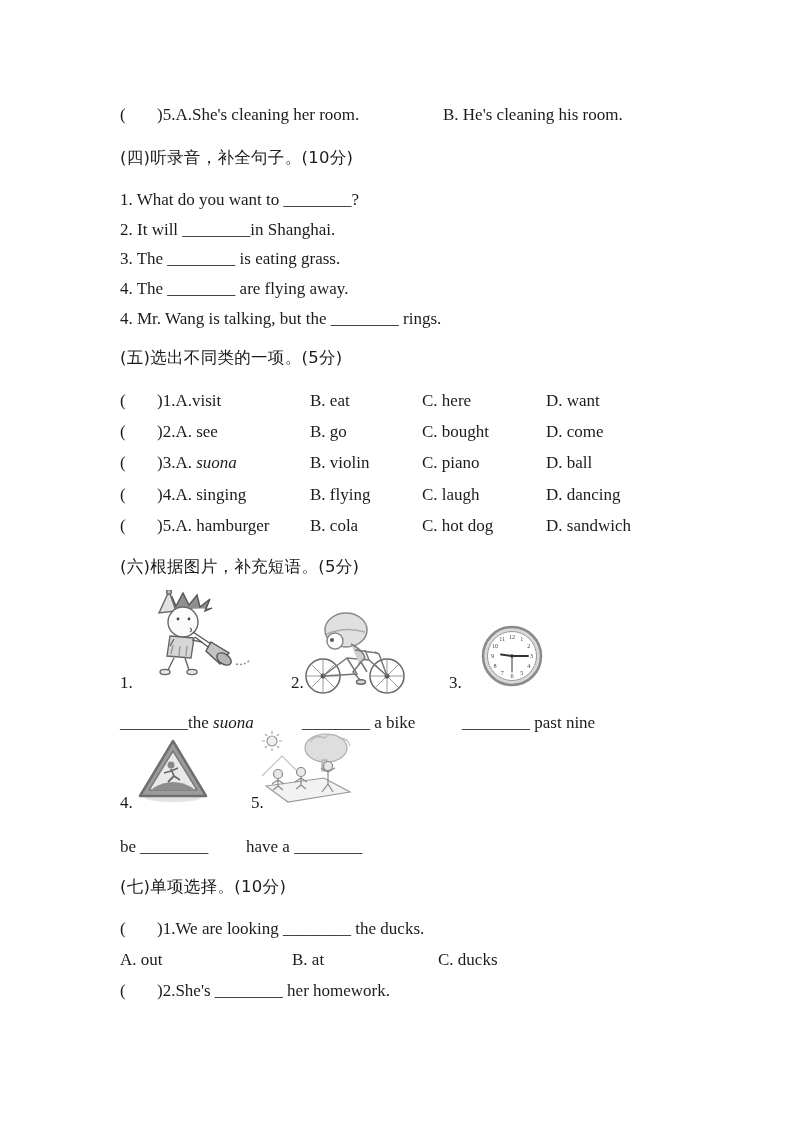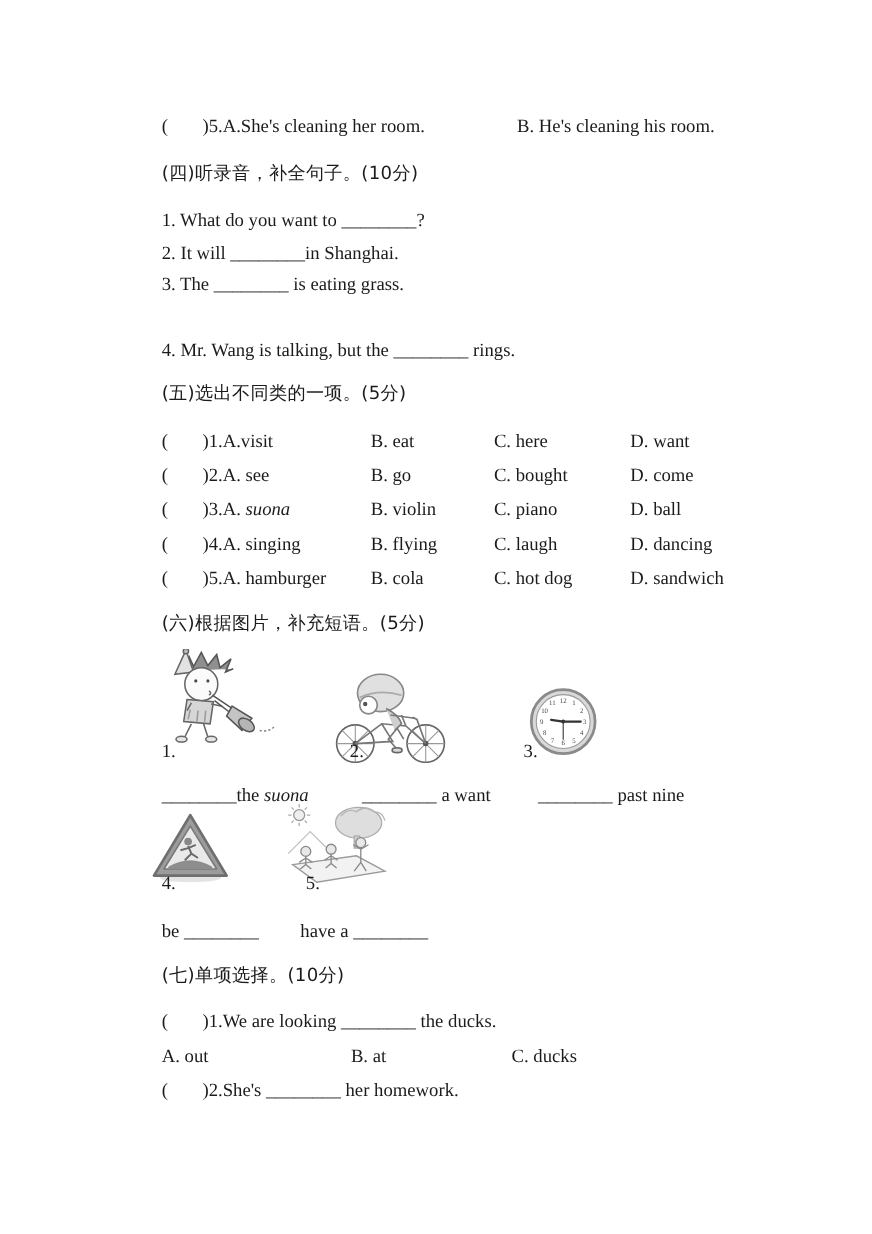--- a/index.html
+++ b/index.html
@@ -4,21 +4,21 @@
 <style>
   html,body{margin:0;padding:0;background:#ffffff;}
   .page{
     position:relative;
     width:793px;height:1122px;
     background:#ffffff;
     font-family:"Liberation Serif","DejaVu Serif",serif;
     font-size:17px;color:#1b1b1b;
     overflow:hidden;
   }
-  .abs{position:absolute;left:120px;white-space:nowrap;line-height:22px;margin-left:27px;}
+  .abs{position:absolute;left:120px;white-space:nowrap;line-height:22px;}
   .c{position:absolute;top:0;white-space:nowrap;}
   .heading{
     font-family:"DejaVu Sans","Liberation Sans",sans-serif;
     font-size:16.5px;letter-spacing:.3px;
   }
   em{font-style:italic;}
   .img{position:absolute;}
   svg{display:block;}
 </style>
 </head>
@@ -29,20 +29,21 @@
   <div class="abs" style="top:104px">
     <span class="c" style="left:0">(</span>
     <span class="c" style="left:37px">)5.A.She's cleaning her room.</span>
     <span class="c" style="left:323px">B. He's cleaning his room.</span>
   </div>
 
   <div class="abs heading" style="top:147px">(四)听录音，补全句子。(10分)</div>
   <div class="abs" style="top:189px">1. What do you want to ________?</div>
   <div class="abs" style="top:219px">2. It will ________in Shanghai.</div>
   <div class="abs" style="top:248px">3. The ________ is eating grass.</div>
+  <div class="abs" style="top:278px">4. The ________ are flying away.</div>
   <div class="abs" style="top:308px">4. Mr. Wang is talking, but the ________ rings.</div>
 
   <div class="abs heading" style="top:347px">(五)选出不同类的一项。(5分)</div>
 
   <div class="abs" style="top:390px">
     <span class="c" style="left:0">(</span>
     <span class="c" style="left:37px"><span>)1.A.visit</span><em></em></span>
     <span class="c" style="left:190px">B. eat</span>
     <span class="c" style="left:302px">C. here</span>
     <span class="c" style="left:426px">D. want</span>
@@ -149,21 +150,21 @@
       </g>
       <circle cx="32" cy="35" r="1.8" fill="#333"></circle>
     </svg>
   </div>
 
   <div class="abs" style="top:672px;left:120px">1.</div>
   <div class="abs" style="top:672px;left:291px">2.</div>
   <div class="abs" style="top:672px;left:449px">3.</div>
 
   <div class="abs" style="top:712px;left:120px"><span>________the </span><em>suona</em></div>
-  <div class="abs" style="top:712px;left:302px">________ a want</div>
+  <div class="abs" style="top:712px;left:302px">________ a bike</div>
   <div class="abs" style="top:712px;left:462px">________ past nine</div>
 
   <div class="img" style="left:136px;top:738px">
     <svg width="74" height="66" viewBox="0 0 74 66">
       <ellipse cx="37" cy="60" rx="28" ry="4" fill="#e3e3e3"></ellipse>
       <polygon points="37,3 70,58 4,58" fill="#9c9c9c" stroke="#6f6f6f" stroke-width="2.5" stroke-linejoin="round"></polygon>
       <polygon points="37,13 61,52 13,52" fill="#e9e9e9" stroke="#7a7a7a" stroke-width="1.5" stroke-linejoin="round"></polygon>
       <path d="M17,50 Q37,38 57,50 L57,52 L17,52 Z" fill="#8d8d8d"></path>
       <g stroke="#6a6a6a" stroke-width="1.8" fill="none">
         <circle cx="35" cy="27" r="3.5" fill="#888" stroke="none"></circle>

